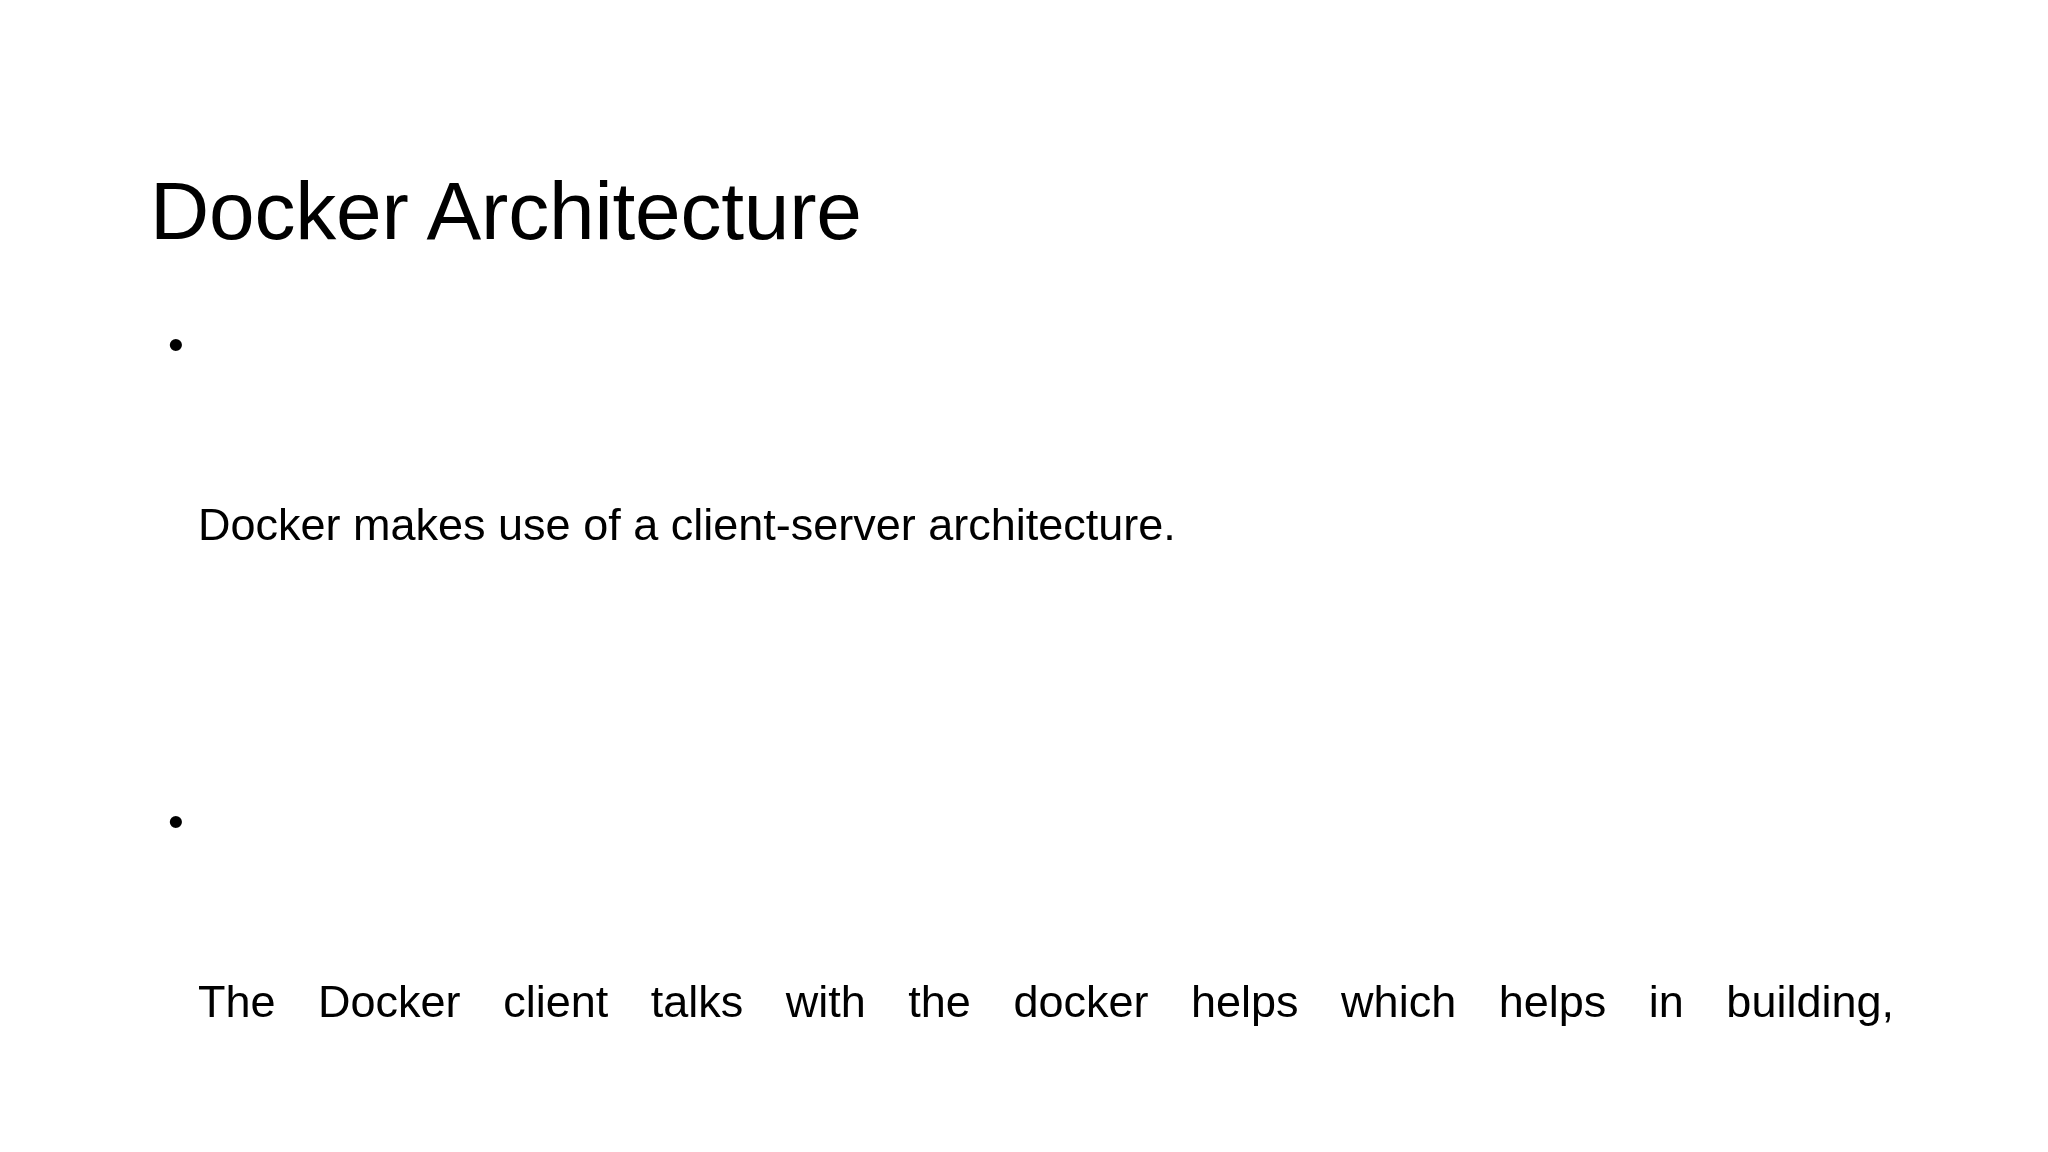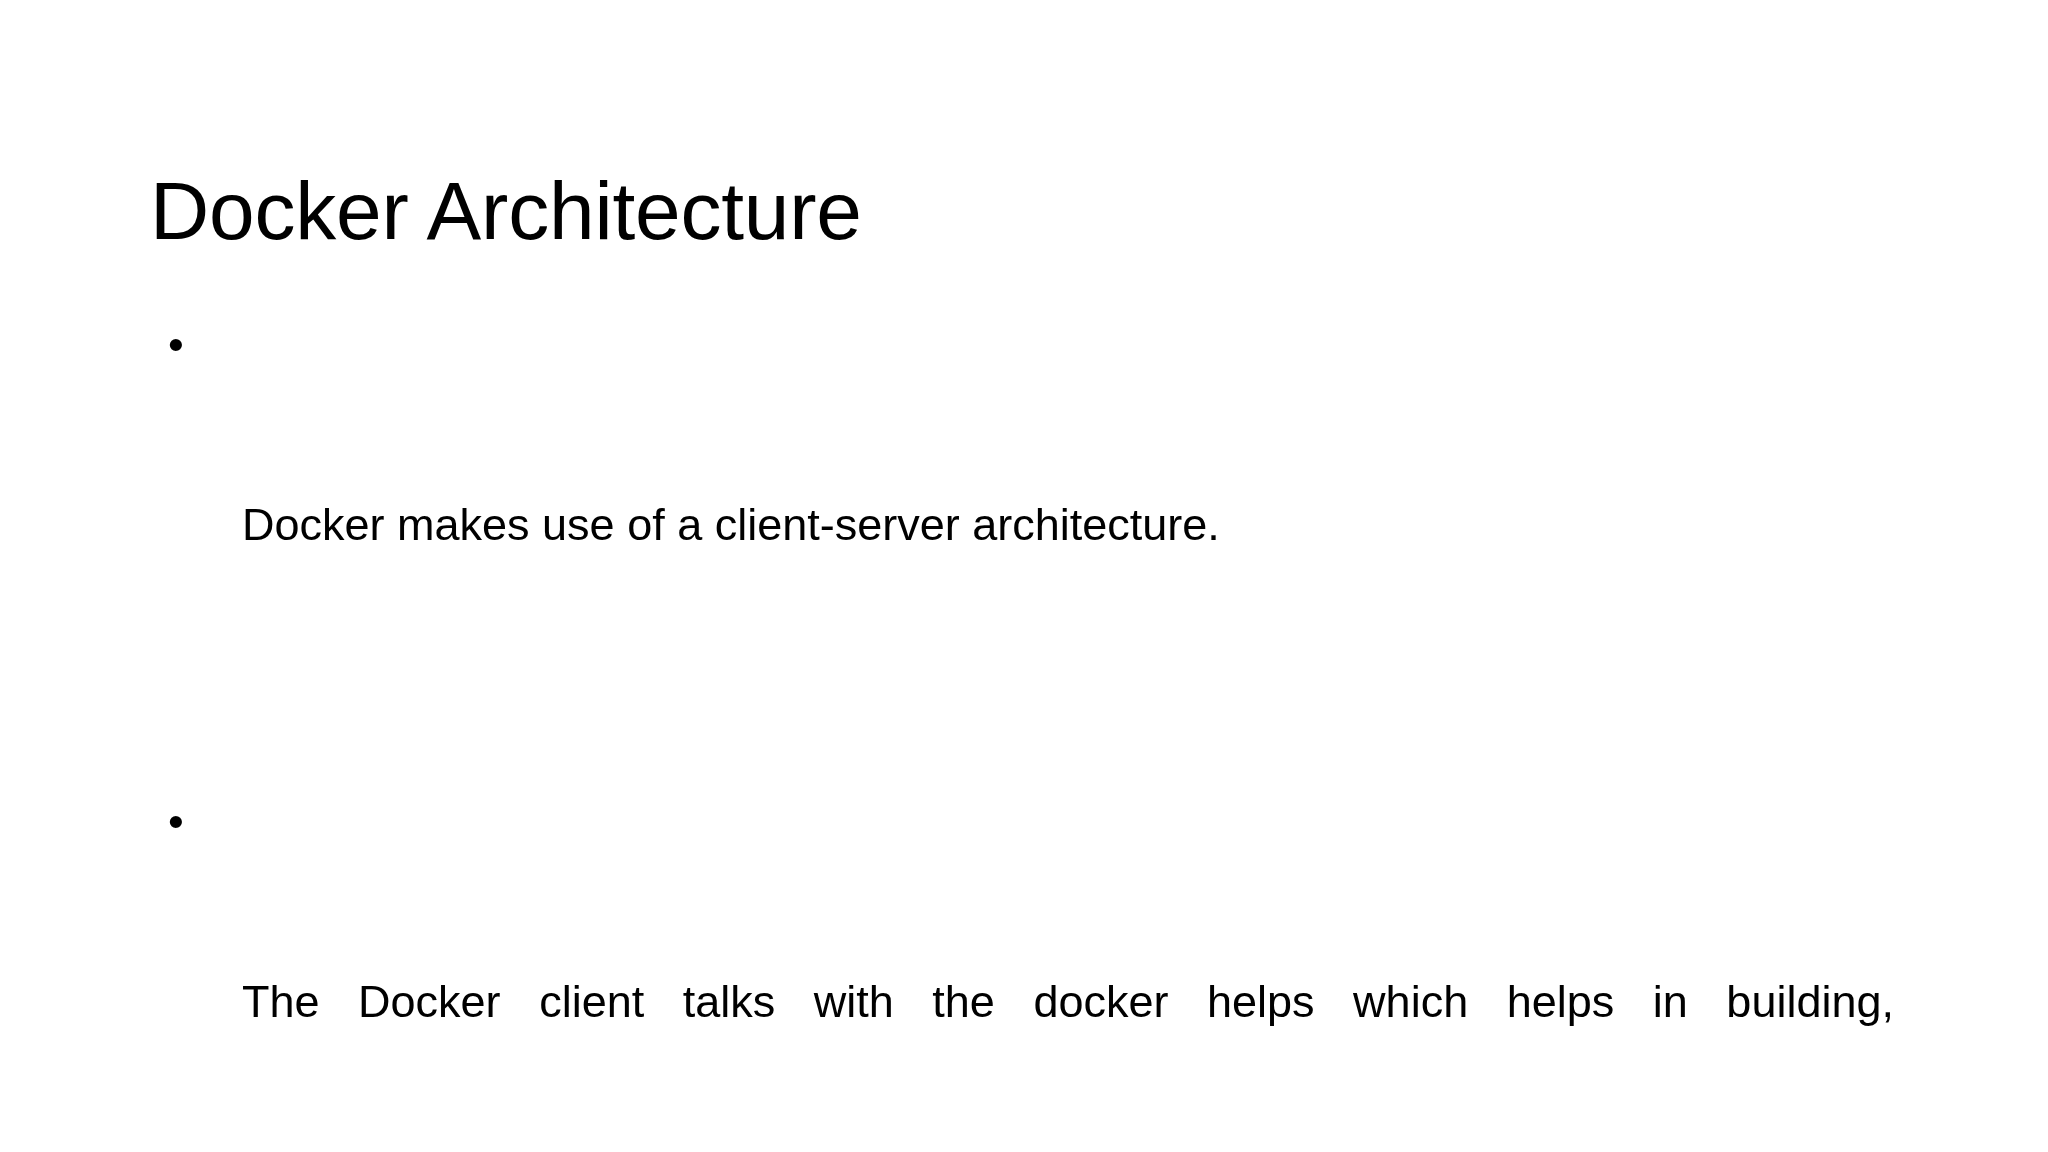--- a/index.html
+++ b/index.html
@@ -77,21 +77,20 @@
     display: block;
     white-space: pre-wrap;
   }
 
   
   .line {
     display: block;
     text-align: justify;
     text-justify: inter-word;
     white-space: pre-wrap;
-    margin-left: 44px;
   }
   .line.stretch {
     
     text-align-last: justify;
   }
   .line.flush {
     text-align: left;
     text-align-last: left;
   }
 </style>

